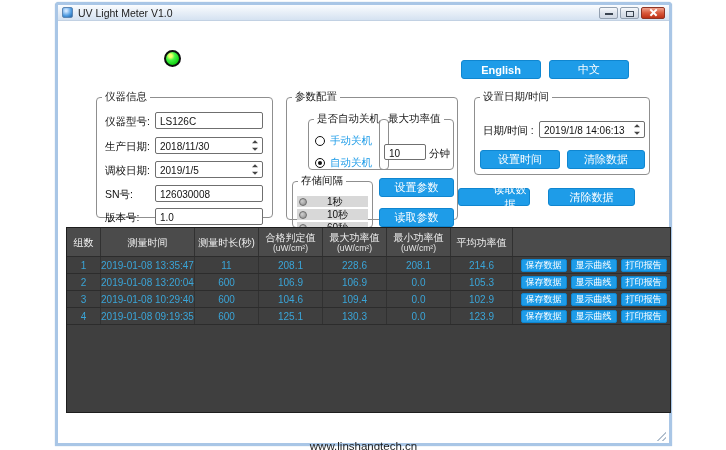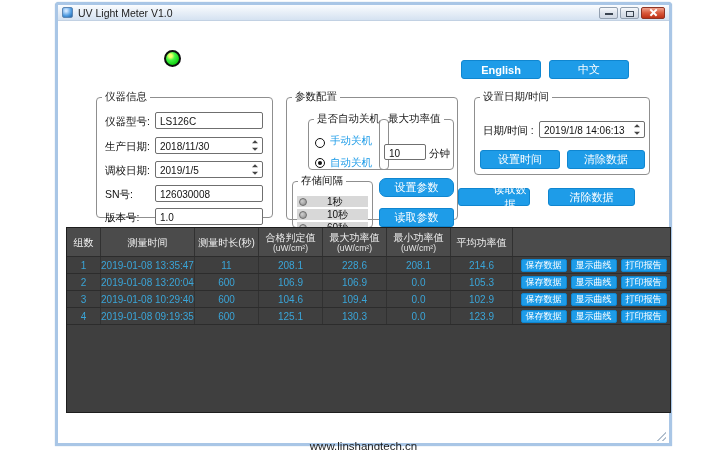--- a/index.html
+++ b/index.html
@@ -133,21 +133,21 @@
       <div class="field" style="left:58px;top:81px;width:108px;height:17px;">126030008</div>
       <span class="lbl" style="left:8px;top:107px;">版本号:</span>
       <div class="field" style="left:58px;top:104px;width:108px;height:17px;">1.0</div>
     </fieldset>
 
     <fieldset class="group" style="left:228px;top:68px;width:172px;height:130px;">
       <legend>参数配置</legend>
 
       <fieldset class="group" style="left:5px;top:8px;width:81px;height:58px;margin-left:16px;">
         <legend>是否自动关机</legend>
-        <div class="radio-row" style="left:6px;top:8px;align-items:flex-end;">
+        <div class="radio-row" style="left:6px;top:8px;">
           <span class="radio"></span>
           <span class="radio-label">手动关机</span>
         </div>
         <div class="radio-row" style="left:6px;top:30px;">
           <span class="radio checked"></span>
           <span class="radio-label">自动关机</span>
         </div>
       </fieldset>
 
       <fieldset class="group" style="left:92px;top:8px;width:75px;height:58px;">
@@ -165,21 +165,21 @@
         <div class="gray-opt" style="top:21px;">
           <span class="gray-radio"></span>
           <span>10秒</span>
         </div>
         <div class="gray-opt" style="top:34px;">
           <span class="gray-radio"></span>
           <span>60秒</span>
         </div>
       </fieldset>
 
-      <button class="btn" style="left:92px;top:74px;width:75px;height:19px;border-radius:7px;">设置参数</button>
+      <button class="btn" style="left:92px;top:74px;width:75px;height:19px;">设置参数</button>
       <button class="btn" style="left:92px;top:104px;width:75px;height:19px;">读取参数</button>
     </fieldset>
 
     <fieldset class="group" style="left:416px;top:68px;width:176px;height:85px;">
       <legend>设置日期/时间</legend>
       <span class="lbl" style="left:8px;top:20px;">日期/时间 :</span>
       <div class="field" style="left:64px;top:17px;width:106px;height:17px;">
         <span>2019/1/8 14:06:13</span>
         <span class="spin">
             <i class="up"></i>

